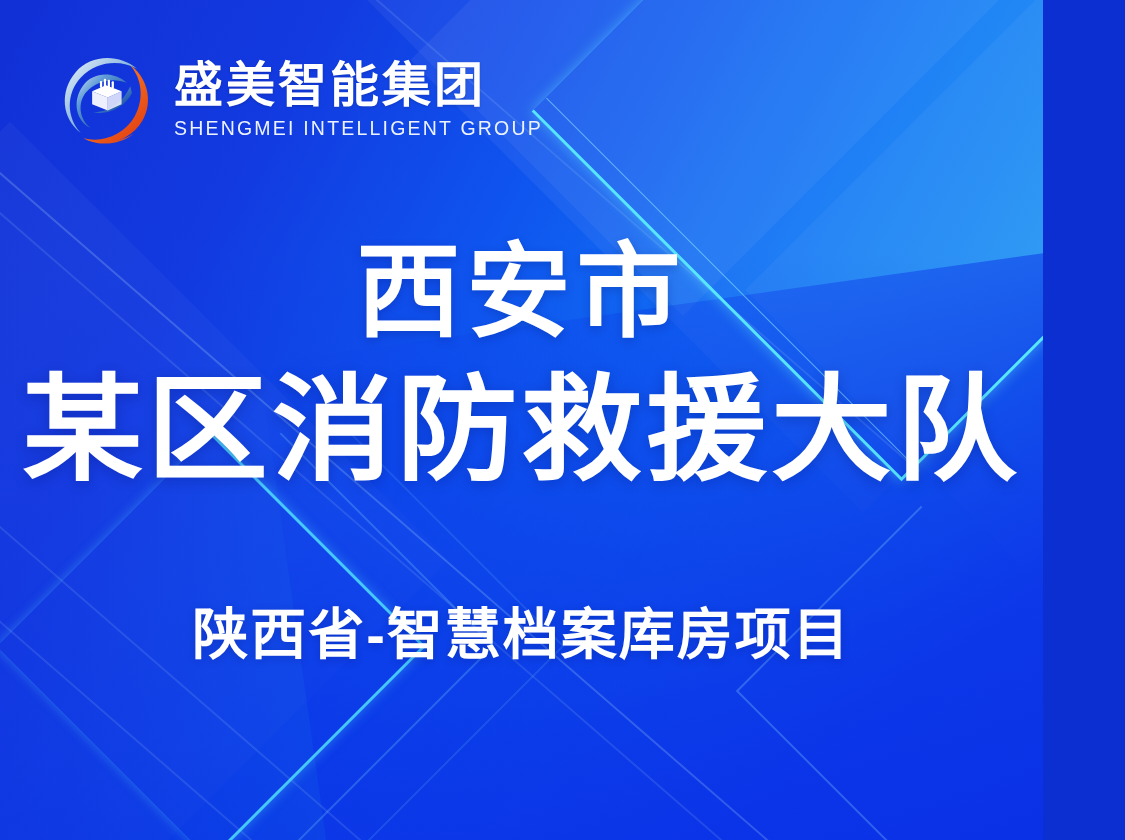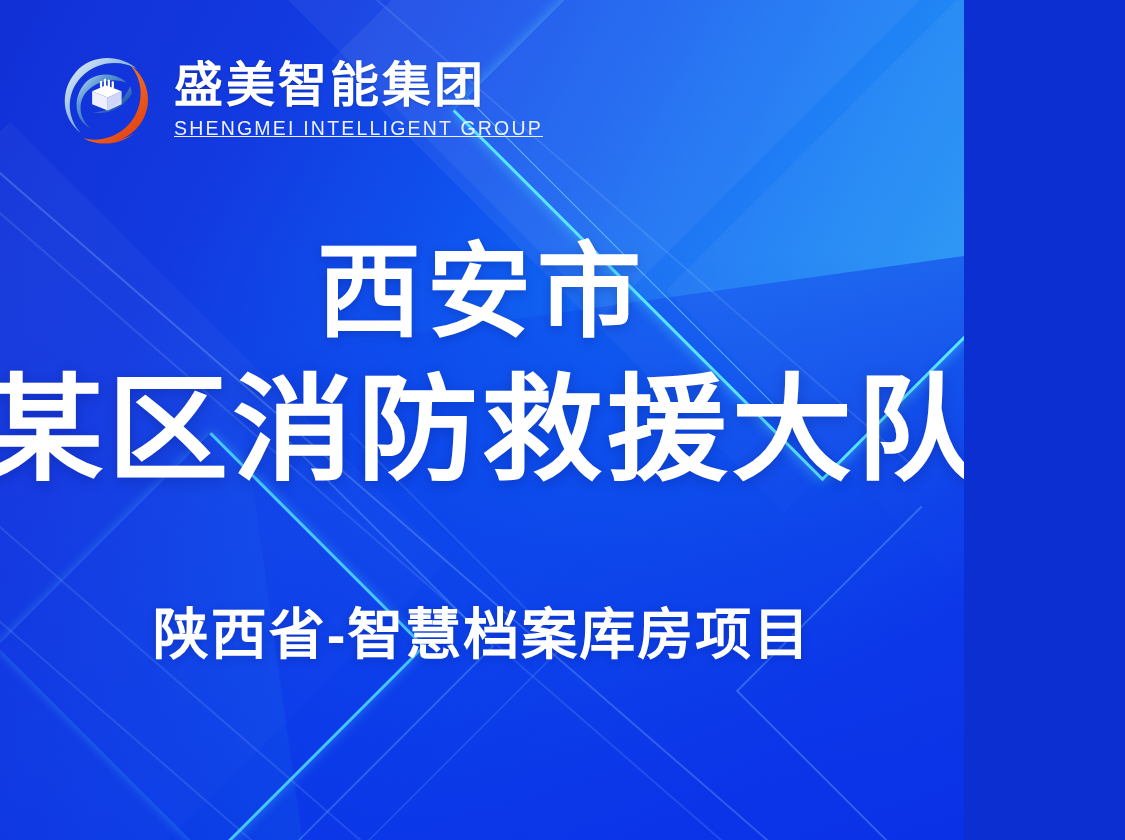--- a/index.html
+++ b/index.html
@@ -3,21 +3,21 @@
 <meta charset="utf-8">
 <title>Project Cover</title>
 <style>
   html, body {
     margin: 0;
     padding: 0;
     background: #0b2fd0;
   }
   #stage {
     position: relative;
-    width: 964px;
+    width: 1043px;
     height: 840px;
     overflow: hidden;
     font-family: "Liberation Sans", "DejaVu Sans", sans-serif;
     
     background:
       linear-gradient(118deg,
         #1130d6 0%,
         #123ae0 22%,
         #0f55ef 42%,
         #1277f5 62%,
@@ -143,21 +143,20 @@
     white-space: nowrap;
     text-shadow: 0 1px 3px rgba(0,0,30,0.18);
   }
   .logo-en {
     color: #ecf3ff;
     font-size: 19.5px;
     font-weight: 400;
     letter-spacing: 2.2px;
     margin-top: 5px;
     white-space: nowrap;
-    text-decoration: underline;
   }
 
   
   .headline-block {
     position: absolute;
     left: 0; right: 0;
     top: 236px;
     text-align: center;
     z-index: 6;
   }

